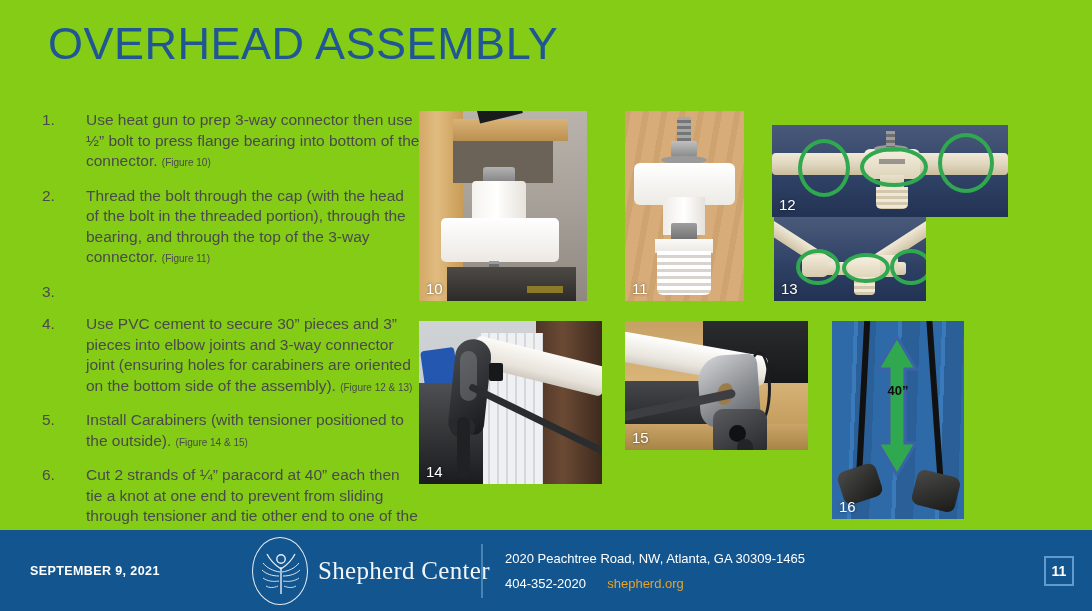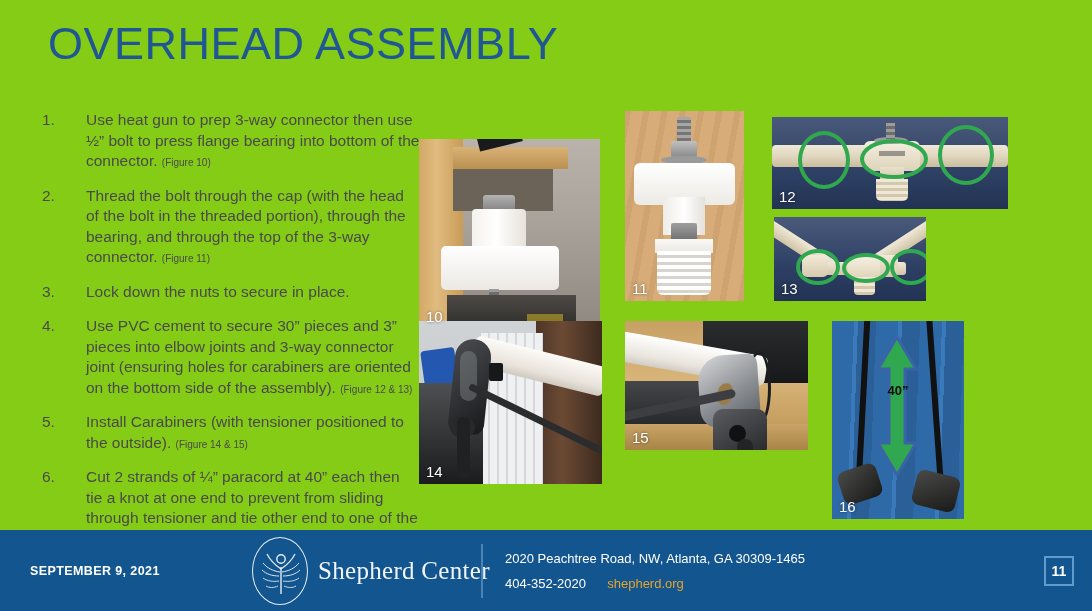--- a/index.html
+++ b/index.html
@@ -64,21 +64,21 @@
     position: absolute;
     left: 7px; bottom: 4px;
     color: #ffffff;
     font-size: 15px;
     font-weight: 400;
     text-shadow: 0 0 3px rgba(0,0,0,.55);
     z-index: 40;
   }
 
   
-  #fig10 { left: 419px; top: 111px; width: 181px; height: 190px; margin-top: 28px; }
+  #fig10 { left: 419px; top: 111px; width: 168px; height: 190px; }
   #fig10 .bg    { position:absolute; inset:0; background:linear-gradient(180deg,#b9b3ab 0%,#a8a29a 45%,#8e8880 100%); }
   #fig10 .wallL { position:absolute; left:0; top:0; width:44px; height:100%;
                   background:linear-gradient(90deg,#d3a866 0%,#e0bb80 40%,#c99c57 100%); }
   #fig10 .shelf { position:absolute; left:34px; top:8px; width:115px; height:22px;
                   background:linear-gradient(180deg,#d9b277,#bb9150); }
   #fig10 .shelf2{ position:absolute; left:34px; top:30px; width:100px; height:42px;
                   background:#6b6258; }
   #fig10 .blkbar{ position:absolute; left:58px; top:0px; width:44px; height:13px;
                   background:#191a1c; transform:rotate(-14deg); transform-origin:left top;}
   #fig10 .teeH  { position:absolute; left:22px; top:107px; width:118px; height:44px;
@@ -114,21 +114,21 @@
                  background:#9a9a9a; border-radius:50%/60%;}
   #fig11 .nut2 { position:absolute; left:46px; top:112px; width:26px; height:18px;
                  background:linear-gradient(180deg,#9f9f9f,#6e6e6e); border-radius:2px;}
   #fig11 .capT { position:absolute; left:30px; top:128px; width:58px; height:14px;
                  background:linear-gradient(180deg,#fbfaf7,#eae7e1);}
   #fig11 .cap  { position:absolute; left:32px; top:140px; width:54px; height:44px;
                  background:repeating-linear-gradient(180deg,#ffffff 0 4px,#d8d4cd 4px 7px);
                  border-radius:0 0 6px 6px;}
 
   
-  #fig12 { left: 772px; top: 117px; width: 236px; height: 92px; }
+  #fig12 { left: 772px; top: 125px; width: 236px; height: 92px; }
   #fig12 .bg   { position:absolute; inset:0; background:linear-gradient(180deg,#49597a 0%,#2e4164 60%,#223253 100%); }
   #fig12 .pipe { position:absolute; left:0; top:28px; width:236px; height:22px;
                  background:linear-gradient(180deg,#f0e9d7,#ded4bb 55%,#c9bd9e); border-radius:4px;}
   #fig12 .tee  { position:absolute; left:92px; top:24px; width:56px; height:30px;
                  background:linear-gradient(180deg,#f5efe0,#ddd3b9); border-radius:6px;}
   #fig12 .teeD { position:absolute; left:108px; top:50px; width:24px; height:16px;
                  background:linear-gradient(180deg,#e9e1cb,#cfc3a6);}
   #fig12 .boltT{ position:absolute; left:114px; top:6px; width:9px; height:16px;
                  background:repeating-linear-gradient(180deg,#9c9c9c 0 3px,#6d6d6d 3px 6px);}
   #fig12 .wash { position:absolute; left:102px; top:20px; width:34px; height:7px;
@@ -312,21 +312,20 @@
       <div class="step-text"><span>Use heat gun to prep 3-way connector then use ½” bolt to press flange bearing into bottom of the connector. </span><span class="step-fig">(Figure 10)</span></div>
     </div>
 
     <div class="step">
       <div class="step-num">2.</div>
       <div class="step-text"><span>Thread the bolt through the cap (with the head of the bolt in the threaded portion), through the bearing, and through the top of the 3-way connector. </span><span class="step-fig">(Figure 11)</span></div>
     </div>
 
     <div class="step">
       <div class="step-num">3.</div>
-      <div class="step-text"><span>Lock down the nuts to secure in place.</span><span class="step-fig"></span></div>
     </div>
 
     <div class="step">
       <div class="step-num">4.</div>
       <div class="step-text"><span>Use PVC cement to secure 30” pieces and 3” pieces into elbow joints and 3-way connector joint (ensuring holes for carabiners are oriented on the bottom side of the assembly). </span><span class="step-fig">(Figure 12 &amp; 13)</span></div>
     </div>
 
     <div class="step">
       <div class="step-num">5.</div>
       <div class="step-text"><span>Install Carabiners (with tensioner positioned to the outside). </span><span class="step-fig">(Figure 14 &amp; 15)</span></div>

